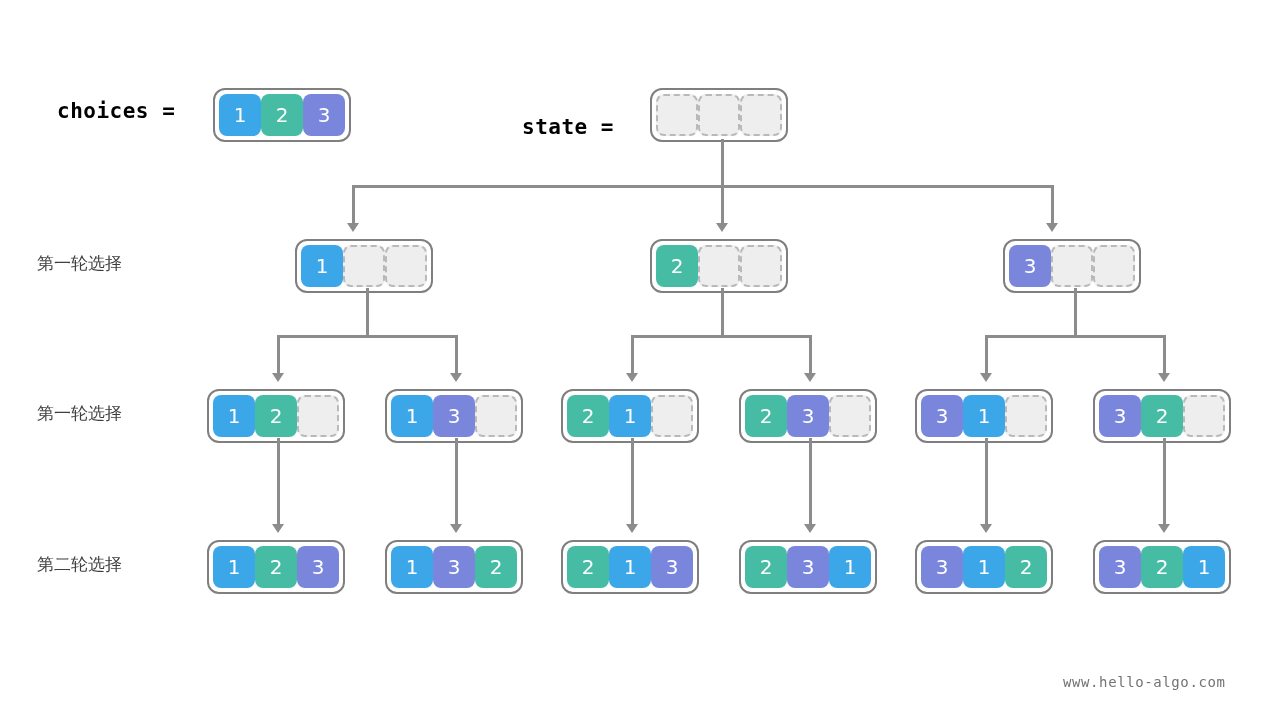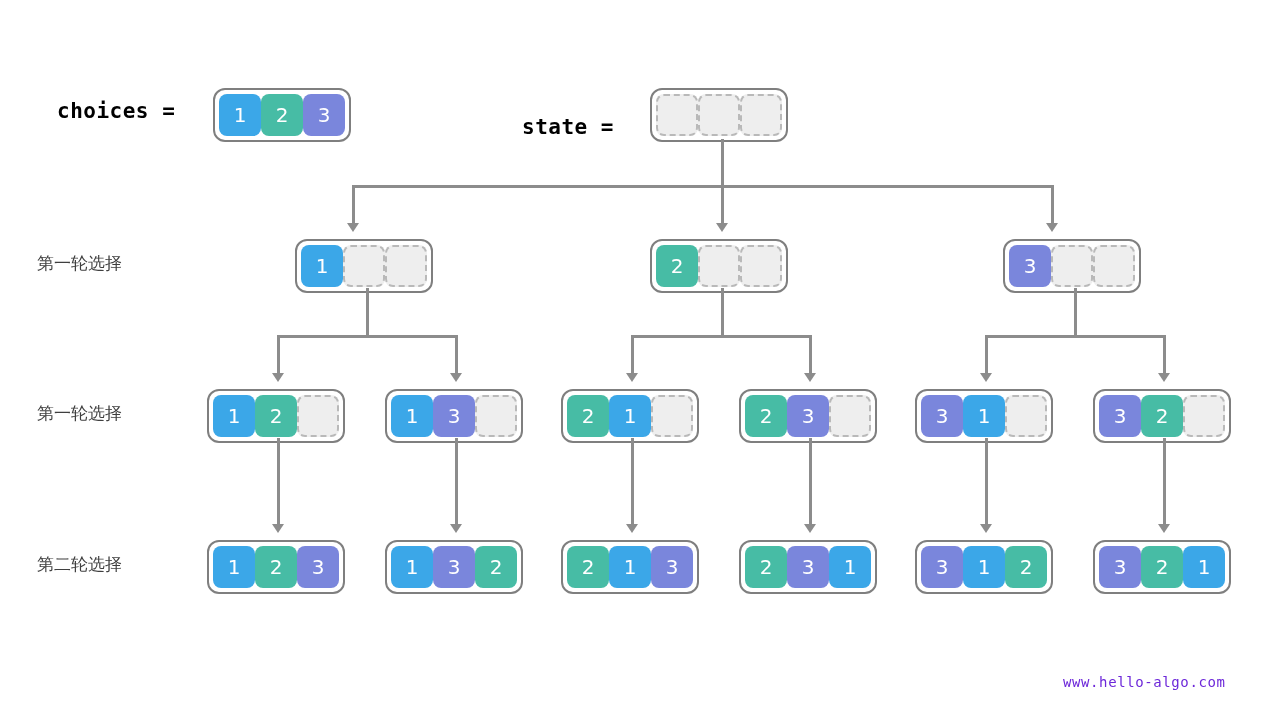--- a/index.html
+++ b/index.html
@@ -30,21 +30,21 @@
     position: absolute;
     font-family: "DejaVu Sans", "Liberation Sans", sans-serif;
     font-size: 17px;
     color: #3f3f3f;
     white-space: nowrap;
   }
   .watermark {
     position: absolute;
     font-family: "DejaVu Sans Mono", "Liberation Mono", monospace;
     font-size: 14px;
-    color: #6d28d9;
+    color: #737373;
     white-space: nowrap;
     letter-spacing: 0.6px;
   }
 
   
   .array {
     position: absolute;
     display: flex;
     align-items: center;
     box-sizing: border-box;

